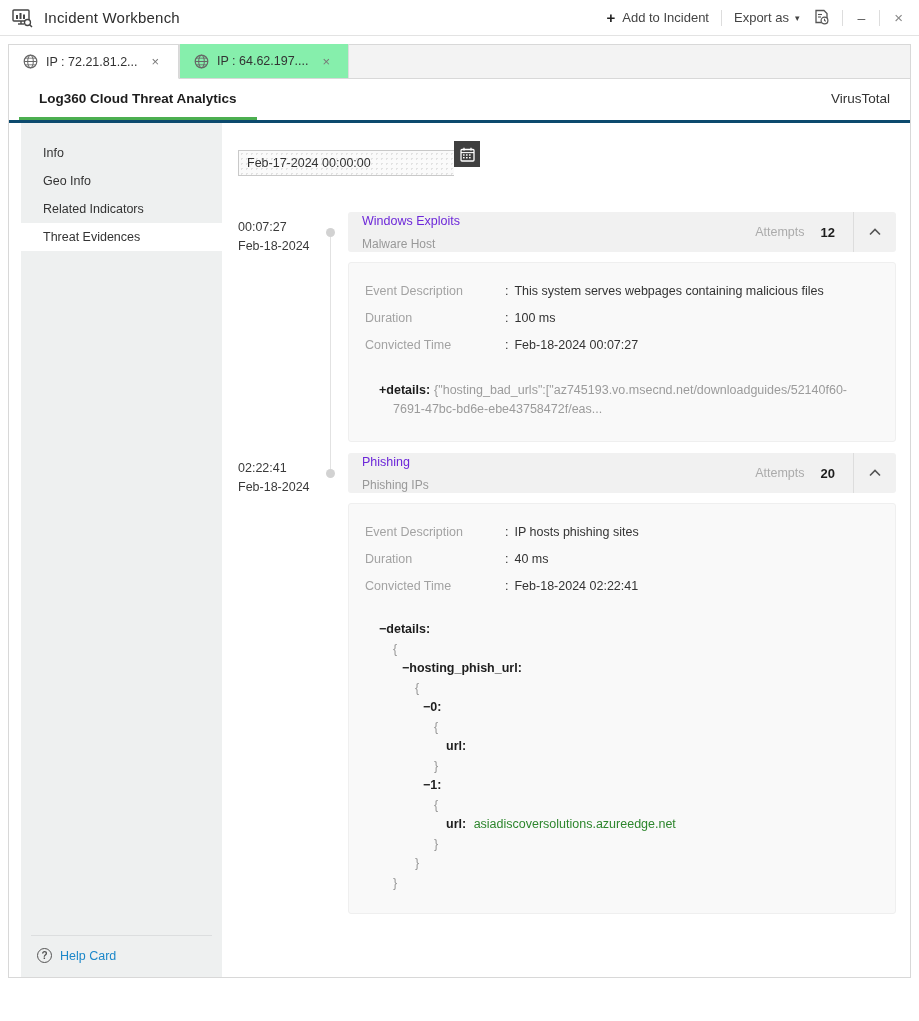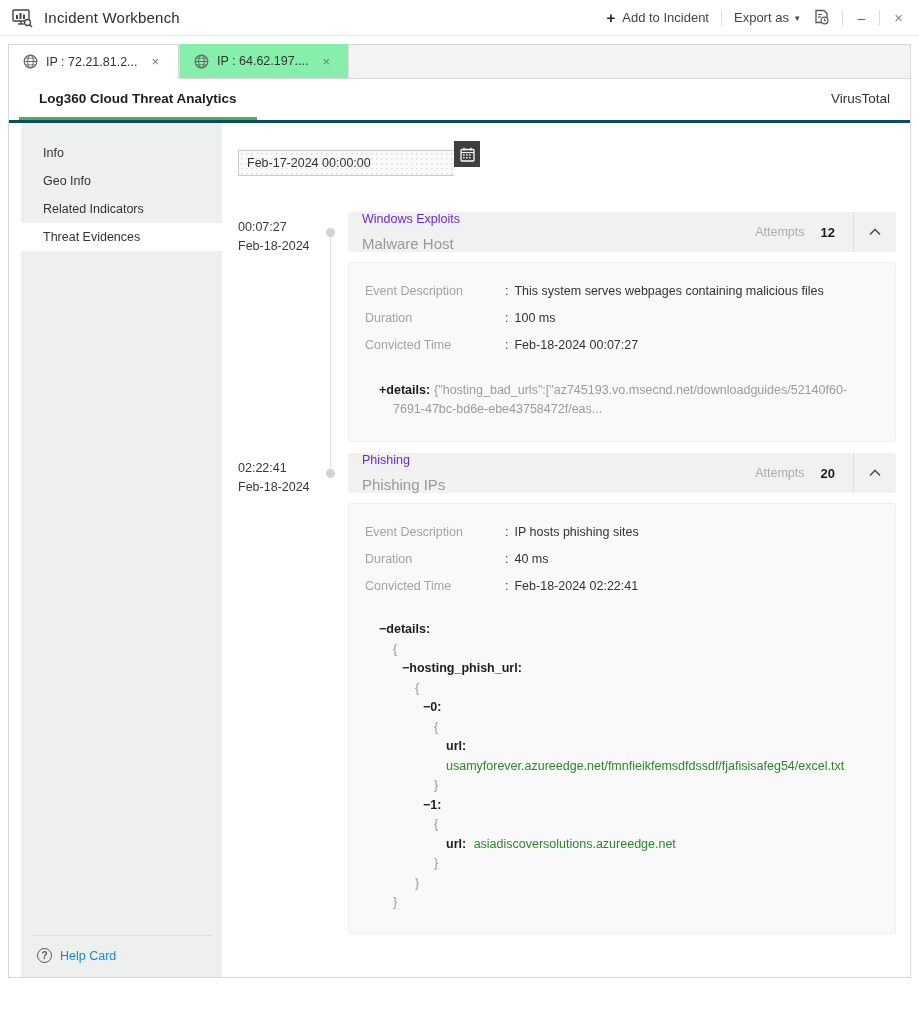--- a/index.html
+++ b/index.html
@@ -58,21 +58,21 @@
   .timecol { width:74px; padding-top:6px; font-size:12.5px; color:#3a3a3a; line-height:19px; }
   .conncol { width:36px; position:relative; }
   .conn-dot { position:absolute; left:14px; top:16px; width:9px; height:9px; border-radius:50%; background:#d2d2d2; }
   .conn-line-down { position:absolute; left:18px; top:25px; bottom:-16px; width:1px; background:#e2e2e2; }
   .conn-line-up { position:absolute; left:18px; top:-16px; height:32px; width:1px; background:#e2e2e2; }
   .cardcol { flex:1; padding-bottom:11px; }
 
   .evcard-head { height:40px; background:#f1f1f1; border-radius:3px; display:flex; align-items:center; }
   .evhead-text { padding-left:14px; flex:1; }
   .evhead-title { font-size:12.5px; color:#6d28d9; line-height:14px; }
-  .evhead-sub { font-size:15px; color:#999; margin-top:9px; }
+  .evhead-sub { font-size:12px; color:#999; margin-top:9px; }
   .attempts-label { font-size:12.5px; color:#ababab; margin-right:16px; }
   .attempts-val { font-size:13px; font-weight:bold; color:#1d1d1d; margin-right:18px; }
   .collapse-btn { width:43px; height:40px; border-left:1px solid #ddd; display:flex; align-items:center; justify-content:center; cursor:pointer; }
 
   .evcard-body { margin-top:10px; background:#f9f9f9; border:1px solid #efefef; border-radius:3px; padding:15px 18px 16px 16px; }
   .fieldrow { display:flex; font-size:12.5px; line-height:27px; }
   .fieldlabel { width:140px; color:#a3a3a3; }
   .fieldval { color:#333; }
   .fieldval .colon { margin-right:6px; }
 
@@ -283,21 +283,20 @@
               </div>
 
             <div class="tree">
               <div class="tl"><span class="d-toggle">−</span><span class="d-key">details:</span></div>
               <div class="tl ind1 brace">{</div>
               <div class="tl ind2"><span class="d-toggle">−</span><span class="d-key">hosting_phish_url:</span></div>
               <div class="tl ind3 brace">{</div>
               <div class="tl ind4"><span class="d-toggle">−</span><span class="d-key">0:</span></div>
               <div class="tl ind5 brace">{</div>
               <div class="tl ind6"><span class="d-key">url:</span></div>
-              <div class="tl ind6"><span class="url-green">usamyforever.azureedge.net/fmnfieikfemsdfdssdf/fjafisisafeg54/excel.txt</span></div>
               <div class="tl ind5 brace">}</div>
               <div class="tl ind4"><span class="d-toggle">−</span><span class="d-key">1:</span></div>
               <div class="tl ind5 brace">{</div>
               <div class="tl ind6"><span class="d-key">url:</span> <span class="url-green">asiadiscoversolutions.azureedge.net</span></div>
               <div class="tl ind5 brace">}</div>
               <div class="tl ind3 brace">}</div>
               <div class="tl ind1 brace">}</div>
             </div>
 
           </div>

